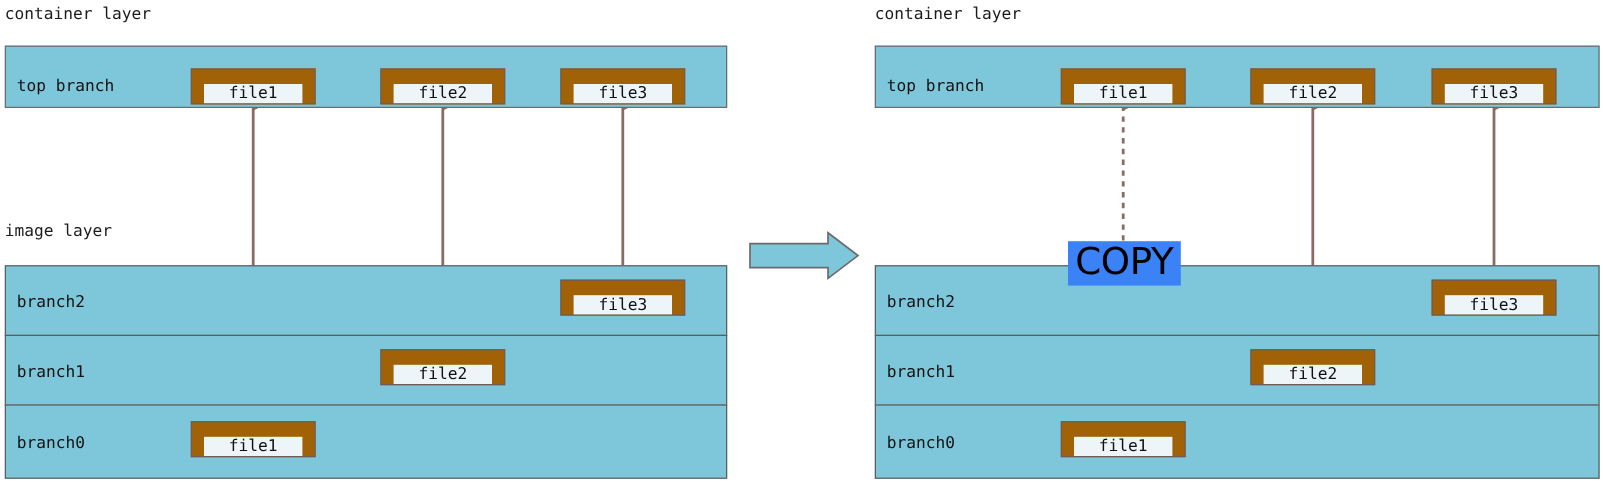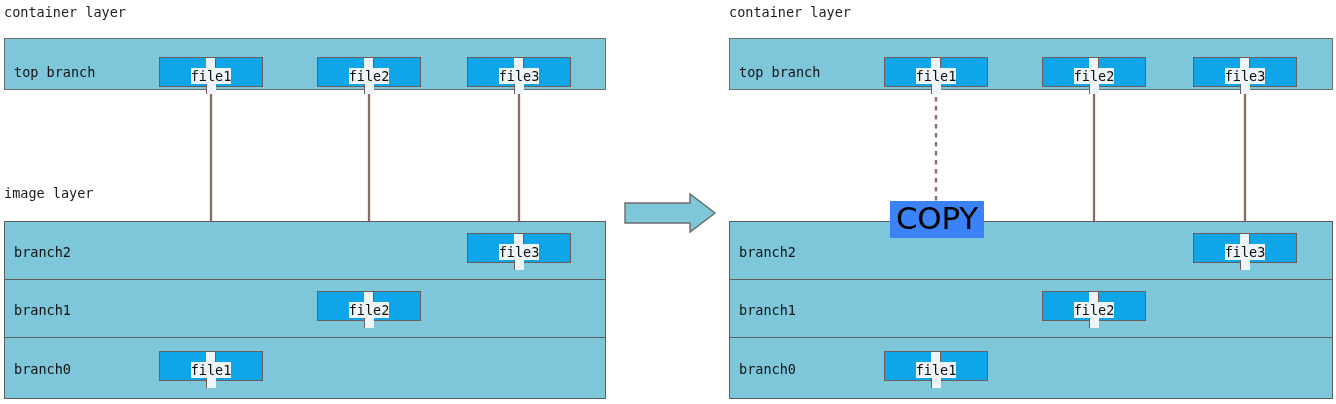--- a/index.html
+++ b/index.html
@@ -50,24 +50,23 @@
     position: absolute;
     font-family: "DejaVu Sans Mono", "Liberation Mono", monospace;
     font-size: 13.5px;
     color: #121212;
     white-space: pre;
   }
   .filebox {
     position: absolute;
     box-sizing: border-box;
     border: 1.3px solid #6f5b57;
-    background: #0ea5e9;
+    background: #a16207;
     display: flex;
-    align-items: center;
-    flex-direction: column;
+    align-items: flex-end;
   }
   .filebox .seg-l,
   .filebox .seg-r {
     width: 10px;
     flex: 0 0 10px;
     box-sizing: border-box;
     background: #eef5f9;
   }
   .filebox .seg-l { border-right: 1.3px solid #6f5b57; }
   .filebox .seg-r { border-left: 1.3px solid #6f5b57; }

